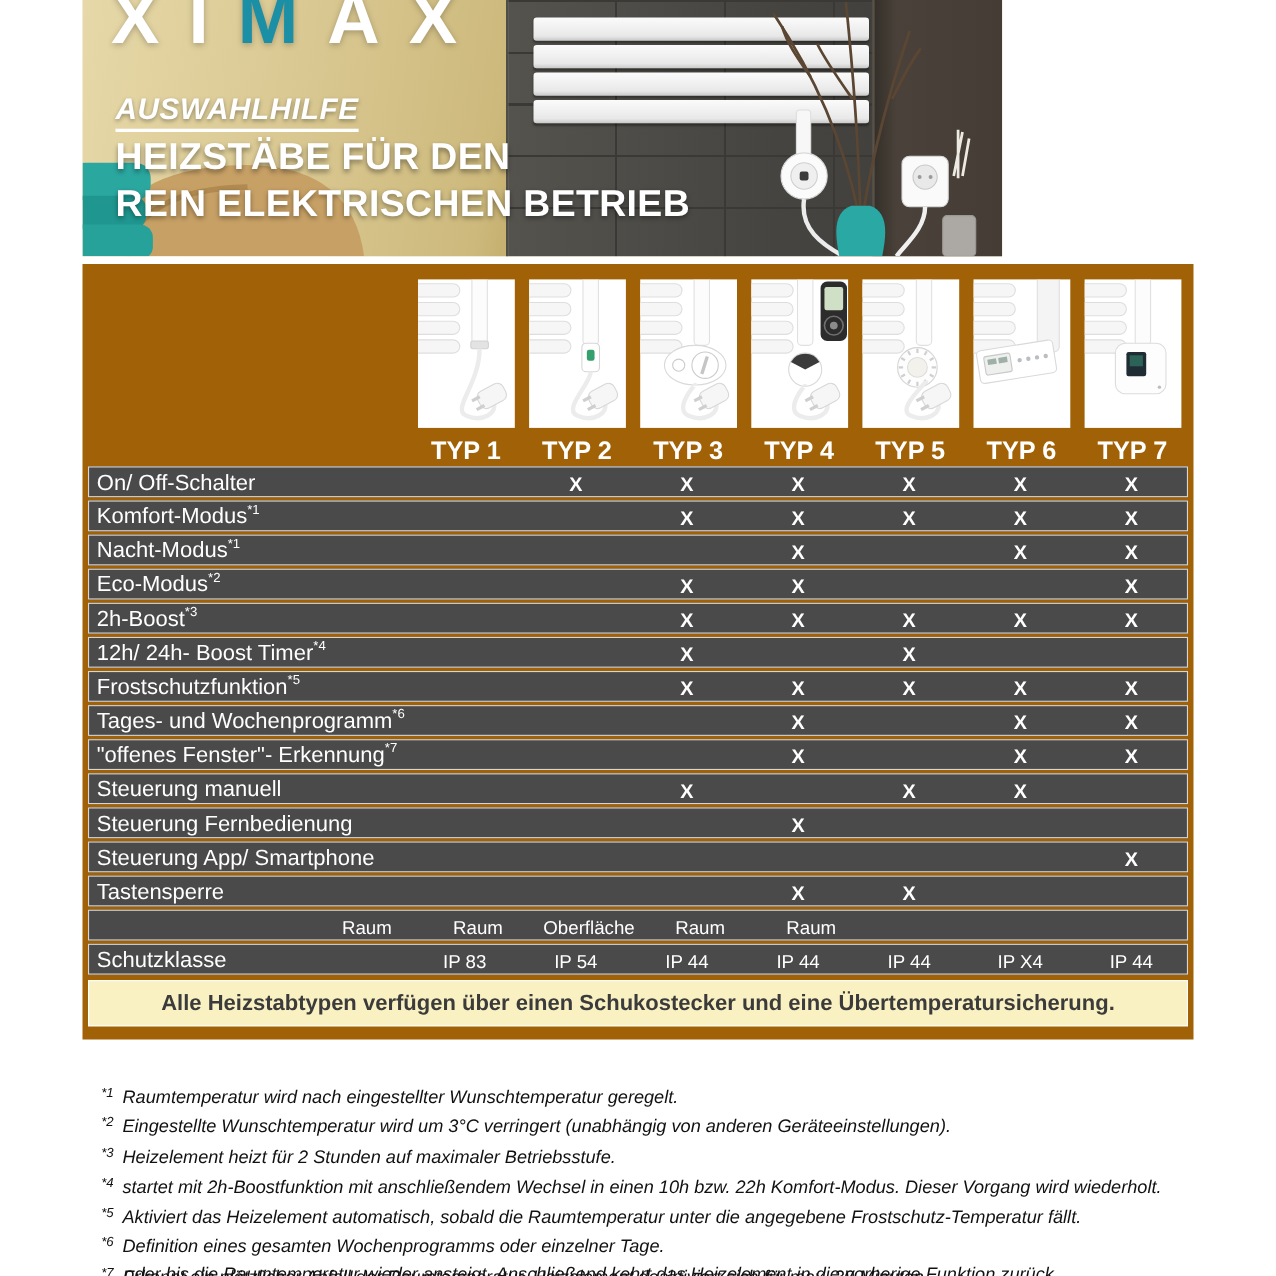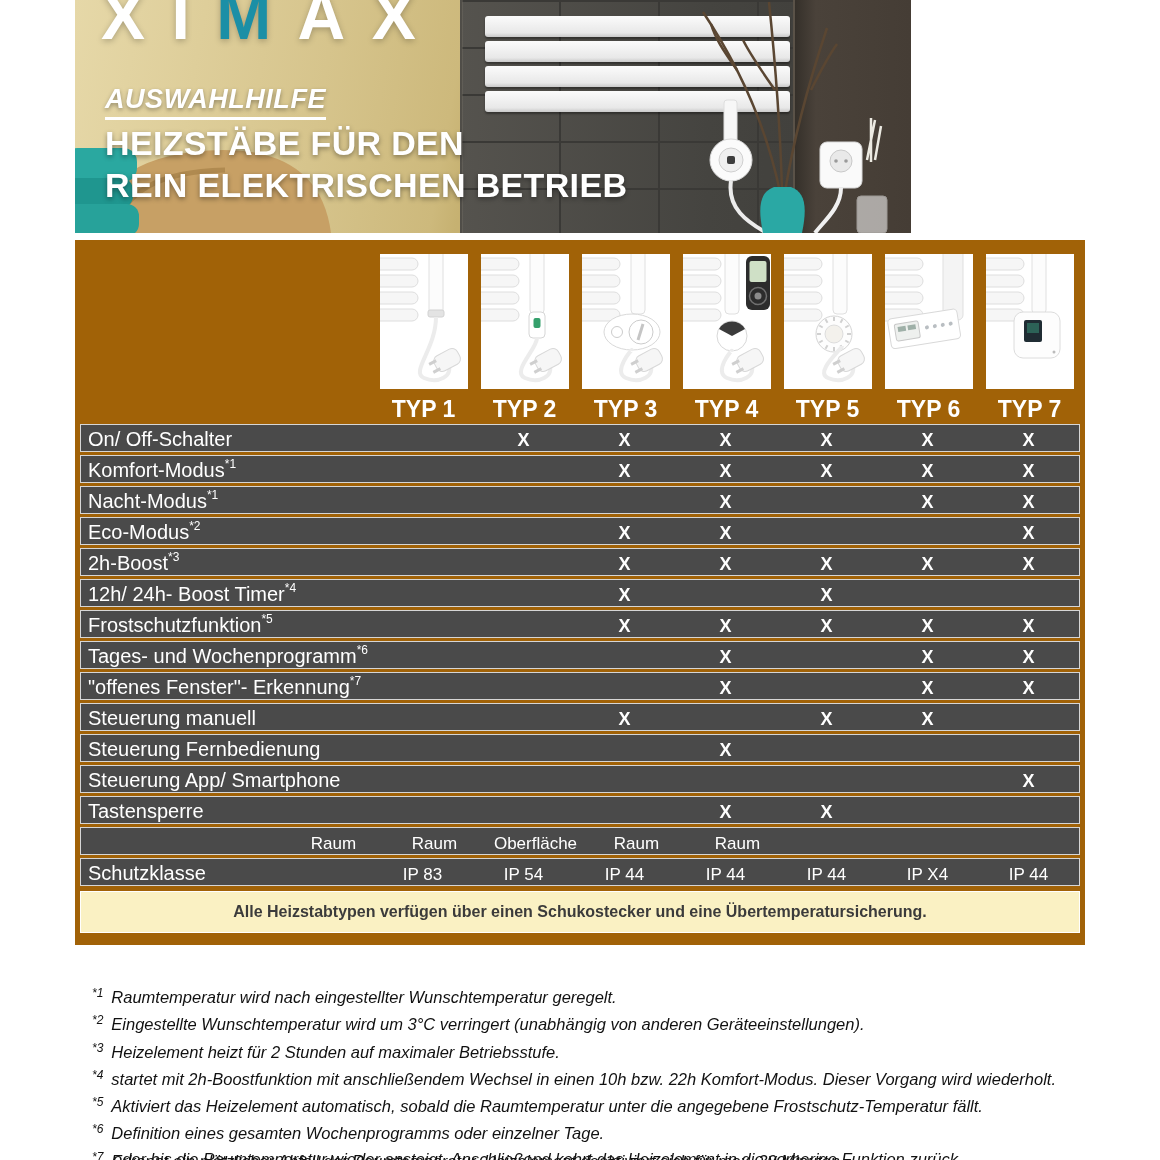--- a/index.html
+++ b/index.html
@@ -46,21 +46,21 @@
              font-size:23px; font-weight:bold; }
   .t-row { display:flex; align-items:flex-end; height:28px; margin:0 5px 3px 5px;
            background:#4a4a4a; border:1px solid #d6d6d6; }
   .row-label { flex:0 0 291px; width:291px; padding-left:7px; color:#fff; font-size:20px;
                white-space:nowrap; overflow:hidden; }
   .row-label sup { font-size:12px; position:relative; top:-1px; }
   .cell-x { color:#fff; font-weight:bold; font-size:18px; }
   .cell-val { color:#fff; font-weight:normal; font-size:17px; white-space:nowrap; }
   .banner { margin:5px 5px 0 5px; height:42px; background:#faf1c3; border:1px solid #fff;
             display:flex; align-items:center; justify-content:center; }
-  .banner span { color:#3b3b3b; font-size:16px; font-weight:bold; }
+  .banner span { color:#3b3b3b; font-size:20px; font-weight:bold; }
 
   
   .footnotes { position:absolute; left:92px; top:979px; width:990px; color:#111; }
   .footnote { height:27.3px; line-height:27.3px; font-size:16.5px; font-style:italic;
               white-space:nowrap; }
   .footnote sup { font-size:12px; font-style:italic; margin-right:8px; position:relative; top:1px; }
   .footnote-cut { position:absolute; left:113px; top:1150px; font-size:16.5px; font-style:italic;
                   color:#111; white-space:nowrap; }
 </style>
 </head>

